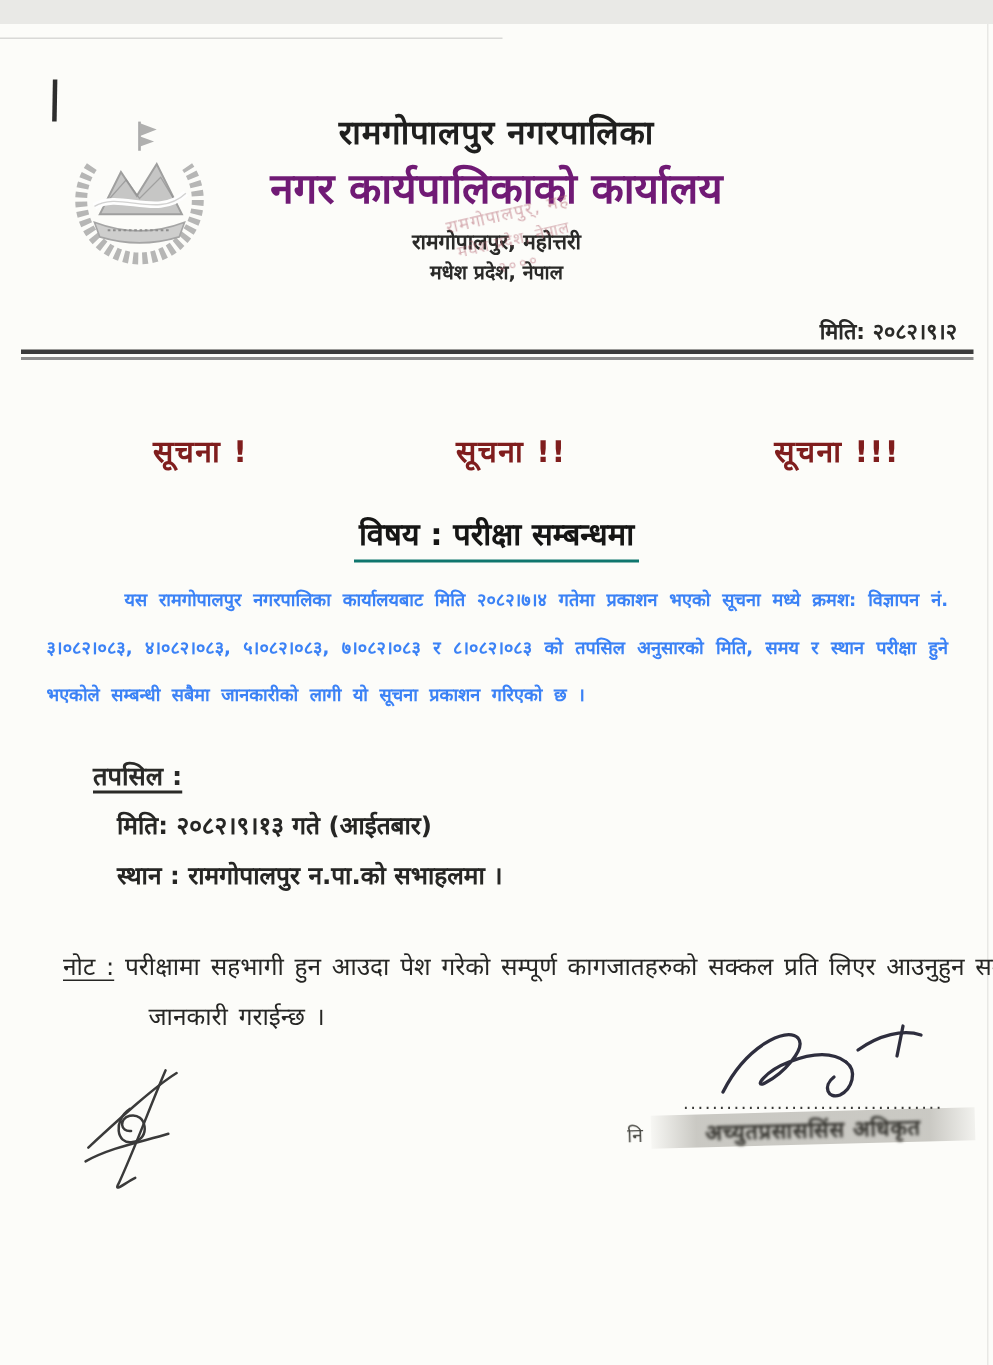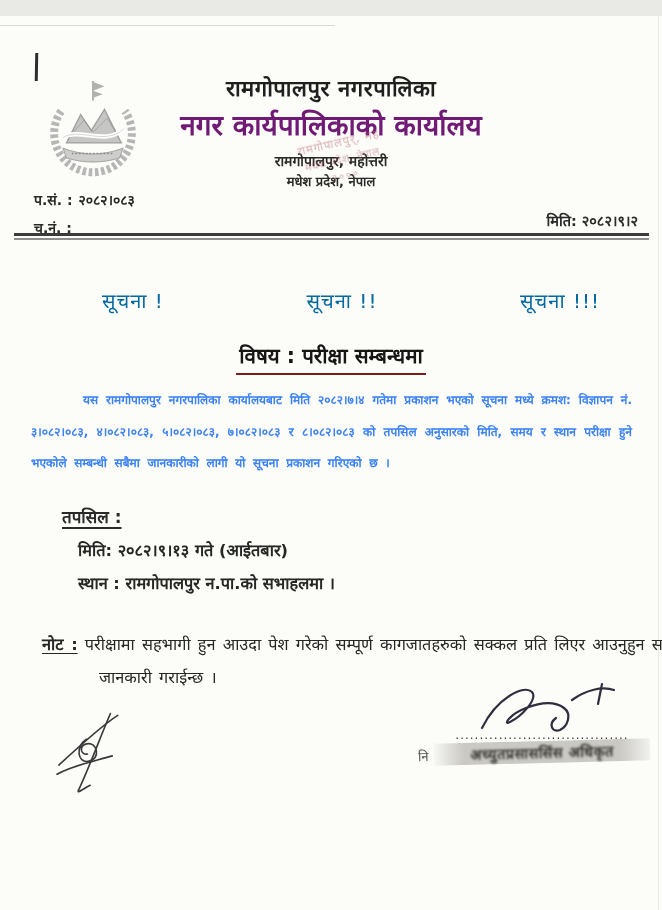--- a/index.html
+++ b/index.html
@@ -31,37 +31,37 @@
   
   .refblock{position:absolute;left:34px;top:170px;font-size:14px;font-weight:700;line-height:28px;}
   .refblock .val{margin-left:6px;font-weight:700;}
   .dateblock{position:absolute;right:24px;top:194px;font-size:14.5px;font-weight:700;}
   
   .rule{position:absolute;top:217px;left:14px;right:13px;}
   .rule .r1{height:3px;background:#3b3b3b;}
   .rule .r2{height:2px;background:#8d8d8d;margin-top:2px;}
   
   .noticerow{position:absolute;top:271px;left:102px;right:62px;display:flex;justify-content:space-between;
-    font-size:20px;font-weight:400;letter-spacing:1px;color:#0369a1;}
+    font-size:20px;font-weight:700;letter-spacing:1px;color:#7f1d1d;}
   
   .subjectwrap{position:absolute;top:325px;left:0;right:0;text-align:center;}
   .subject{display:inline-block;font-size:20.5px;font-weight:800;color:#161615;
-    border-bottom:2px solid #7f1d1d;padding:0 3px 4px;}
+    border-bottom:2px solid #0f766e;padding:0 3px 4px;}
   
   .para{position:absolute;top:369px;left:31px;width:601px;
     font-size:12px;line-height:31.5px;text-align:justify;text-indent:52px;
     word-spacing:3.5px;font-weight:700;color:#3b82f6;}
   
   .sched-head{position:absolute;left:62px;top:489px;font-size:17px;font-weight:800;
     text-decoration:underline;text-underline-offset:4px;text-decoration-thickness:2px;}
   .sched{position:absolute;left:78px;top:519px;font-size:16.3px;line-height:32.5px;font-weight:600;color:#262624;}
   
   .note{position:absolute;left:42px;top:612px;width:594px;font-size:16.3px;line-height:33px;
     padding-left:57px;text-indent:-57px;word-spacing:2px;font-weight:500;color:#262624;}
-  .note-label{font-weight:700;text-decoration:underline;text-underline-offset:3px;}
+  .note-label{font-weight:400;text-decoration:underline;text-underline-offset:3px;}
   
   .sigblock{position:absolute;left:428px;top:662px;width:228px;text-align:center;}
   .sigstroke{display:block;margin:0 auto -8px;}
   .sigdots{font-size:12px;letter-spacing:1px;color:#3a3a38;line-height:10px;white-space:nowrap;overflow:hidden;}
   .sigband{position:relative;margin:1px 6px 0;transform:rotate(-1.5deg);
     background:linear-gradient(90deg,rgba(150,148,140,.05),rgba(152,150,142,.5) 14%,rgba(152,150,142,.5) 86%,rgba(150,148,140,.1));
     padding:1px 2px;}
   .ghost-prefix{position:absolute;left:-16px;top:3px;font-size:13px;color:#4a4a45;filter:blur(.5px);}
   .ghost-text{filter:blur(1.1px);font-size:14.5px;font-weight:700;color:#34332e;letter-spacing:.5px;white-space:nowrap;}
   .designation{margin-top:5px;font-size:16px;font-weight:700;color:#222;}
@@ -97,28 +97,20 @@
     <div class="h-addr1">रामगोपालपुर, महोत्तरी</div>
     <div class="h-addr2">मधेश प्रदेश, नेपाल</div>
   </div>
 
   <div class="stamp">
     <div class="s1">रामगोपालपुर्, मह</div>
     <div class="s2">मधेश प्रदेश, नेपाल</div>
     <div class="s3">२०००</div>
   </div>
 
-  <div class="refblock">
-    <div>
-      <span>प.सं. :</span><span class="val">२०८२।०८३</span>
-    </div>
-    <div>
-      <span>च.नं. :</span><span class="val"></span>
-    </div>
-  </div>
   <div class="dateblock">
     <span>मिति:</span>
     <span>२०८२।९।२</span>
   </div>
 
   <div class="rule">
     <div class="r1"></div>
     <div class="r2"></div>
   </div>
 

